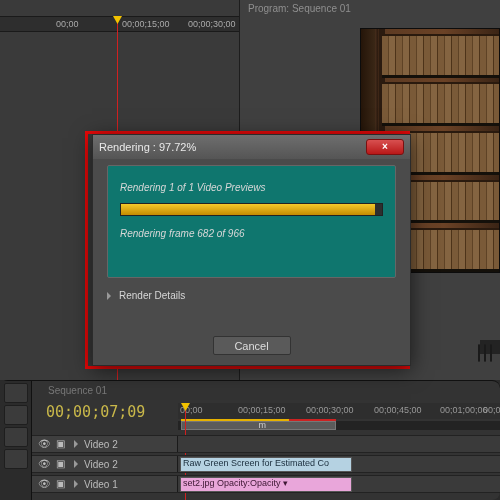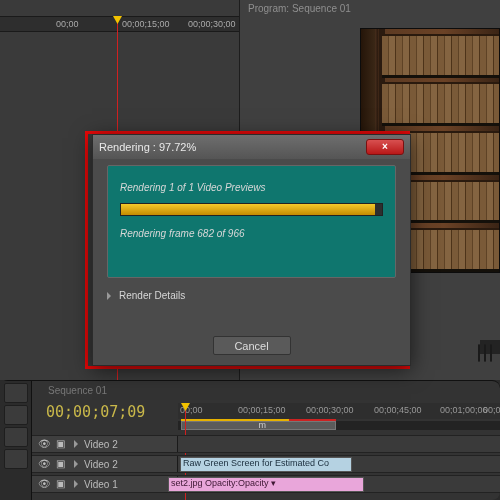--- a/index.html
+++ b/index.html
@@ -246,21 +246,21 @@
     </div>
     <div class="clip clip-green" style="left:148px; width:172px">Raw Green Screen for Estimated Co</div>
   </div>
   <div class="track" style="top:94px">
     <div class="head">
       <span class="eye">👁</span>
       <span class="lock">▣</span>
       <span class="tri"></span>
       <span>Video 1</span>
     </div>
-    <div class="clip clip-pink" style="left:136px; width:196px">set2.jpg Opacity:Opacity ▾</div>
+    <div class="clip clip-pink" style="left:148px; width:172px">set2.jpg Opacity:Opacity ▾</div>
   </div>
 </div>
 
 <div class="highlight-border"></div>
 <div class="dialog">
   <div class="titlebar">
     <span class="title">Rendering : 97.72%</span>
     <div class="close-btn">×</div>
   </div>
   <div class="dlg-body">

